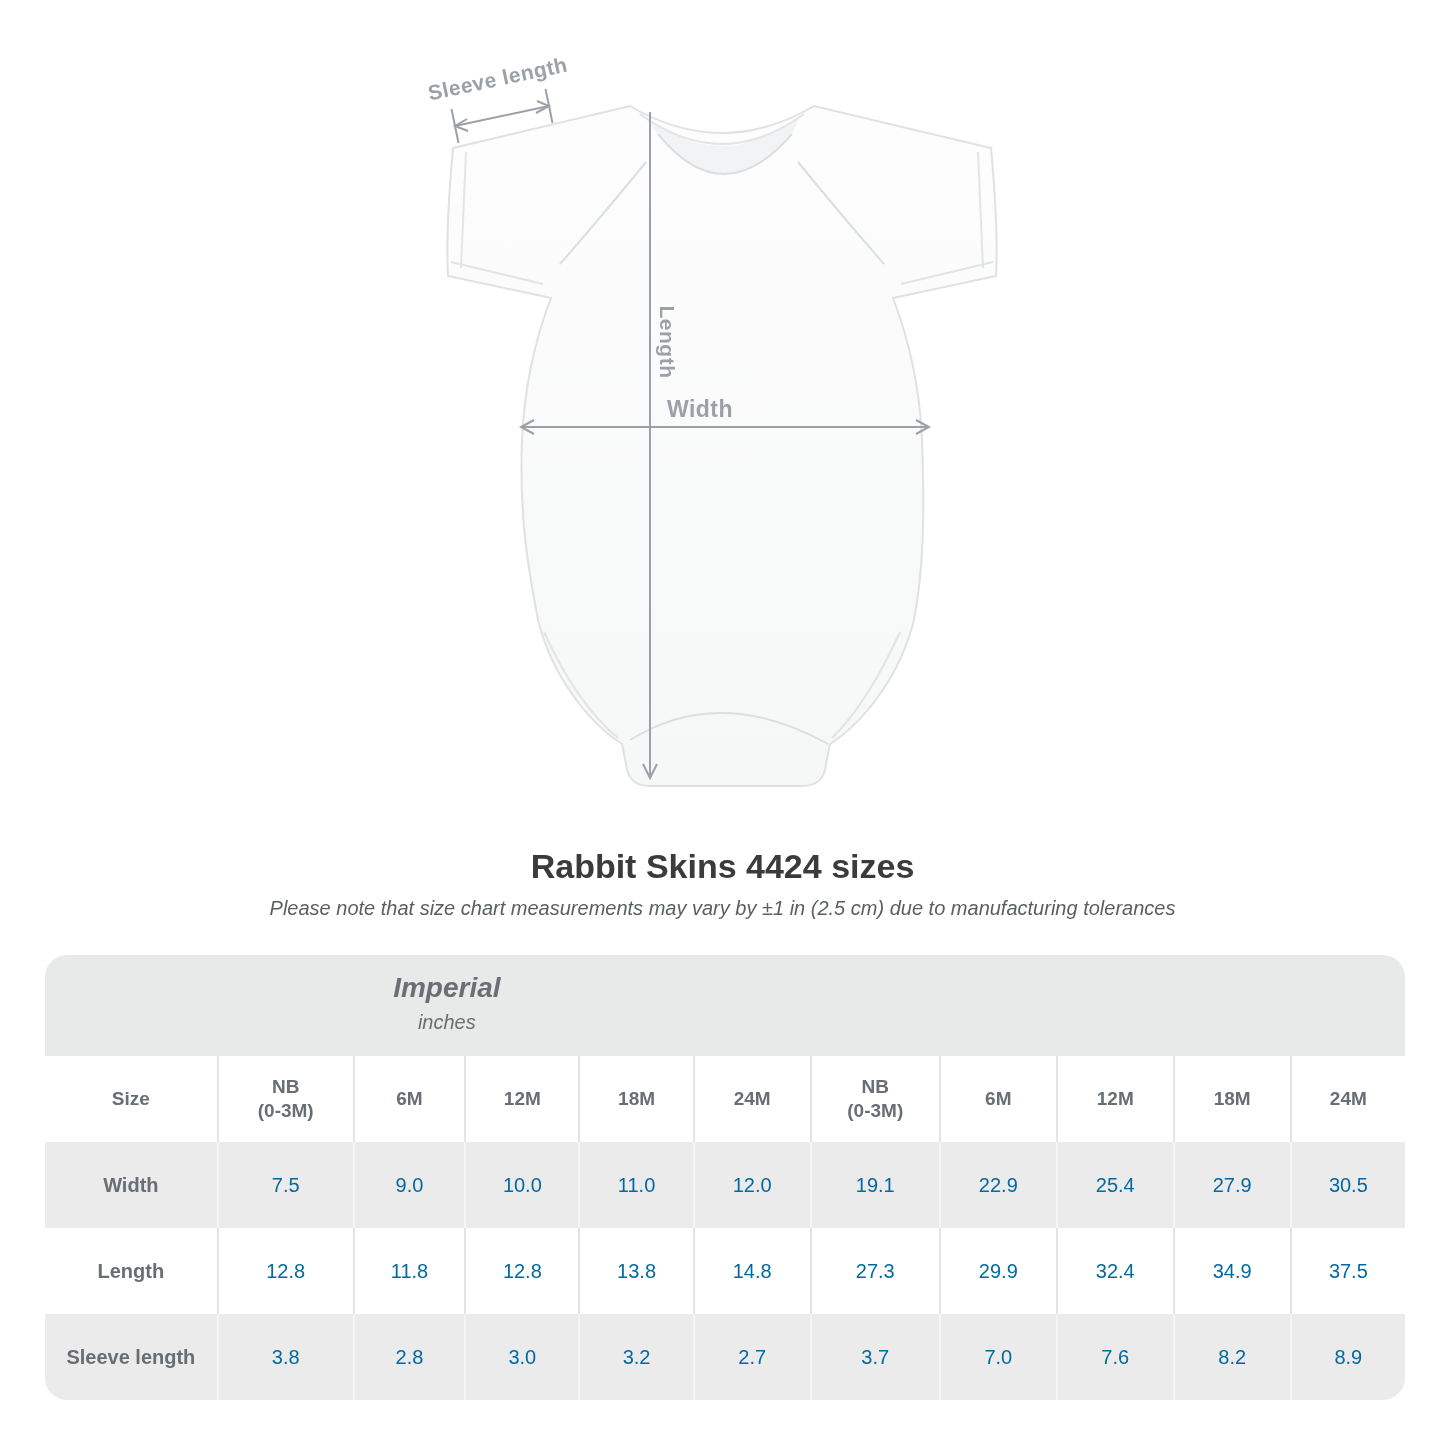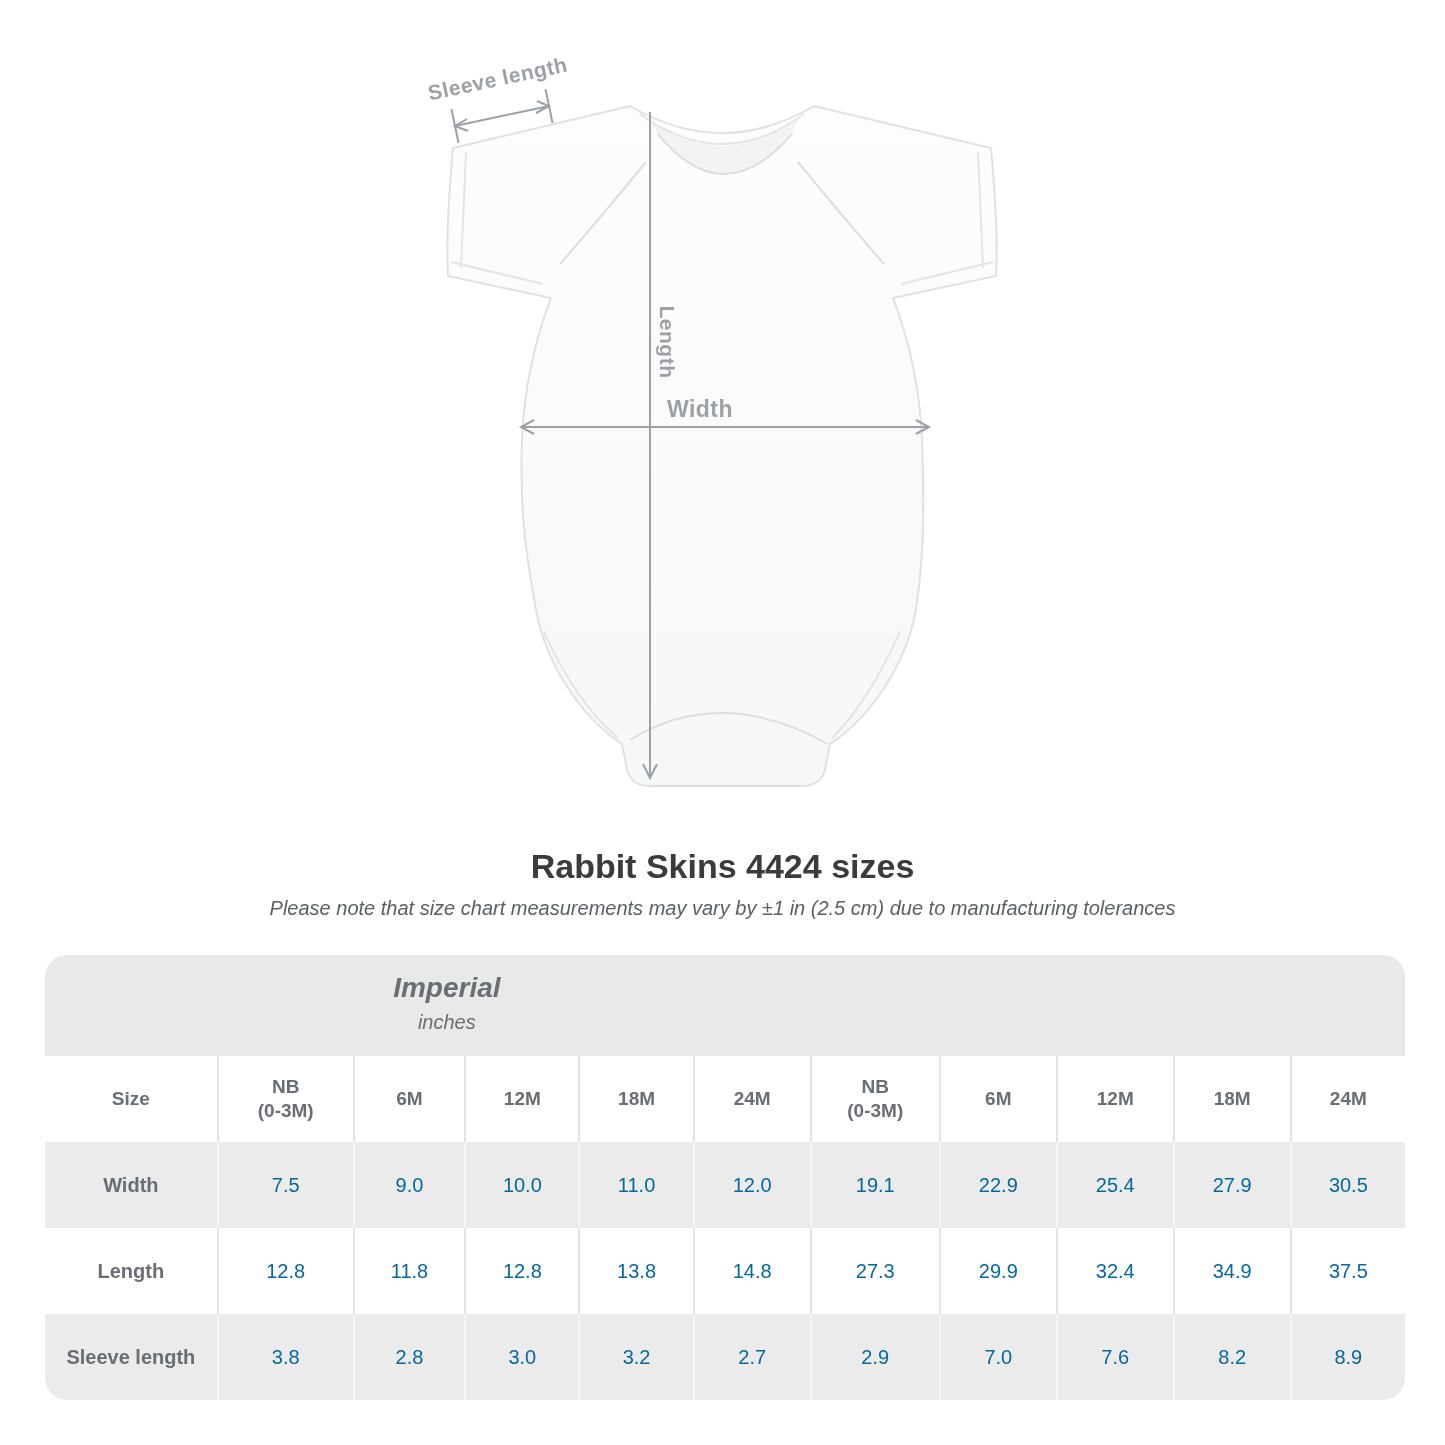--- a/index.html
+++ b/index.html
@@ -183,21 +183,21 @@
         <td>34.9</td>
         <td>37.5</td>
       </tr>
       <tr class="row-gray">
         <td class="row-label">Sleeve length</td>
         <td>3.8</td>
         <td>2.8</td>
         <td>3.0</td>
         <td>3.2</td>
         <td>2.7</td>
-        <td>2.9</td>
+        <td>3.7</td>
         <td>7.0</td>
         <td>7.6</td>
         <td>8.2</td>
         <td>8.9</td>
       </tr>
     </tbody>
       </table>
   </div>
 
 </div>

